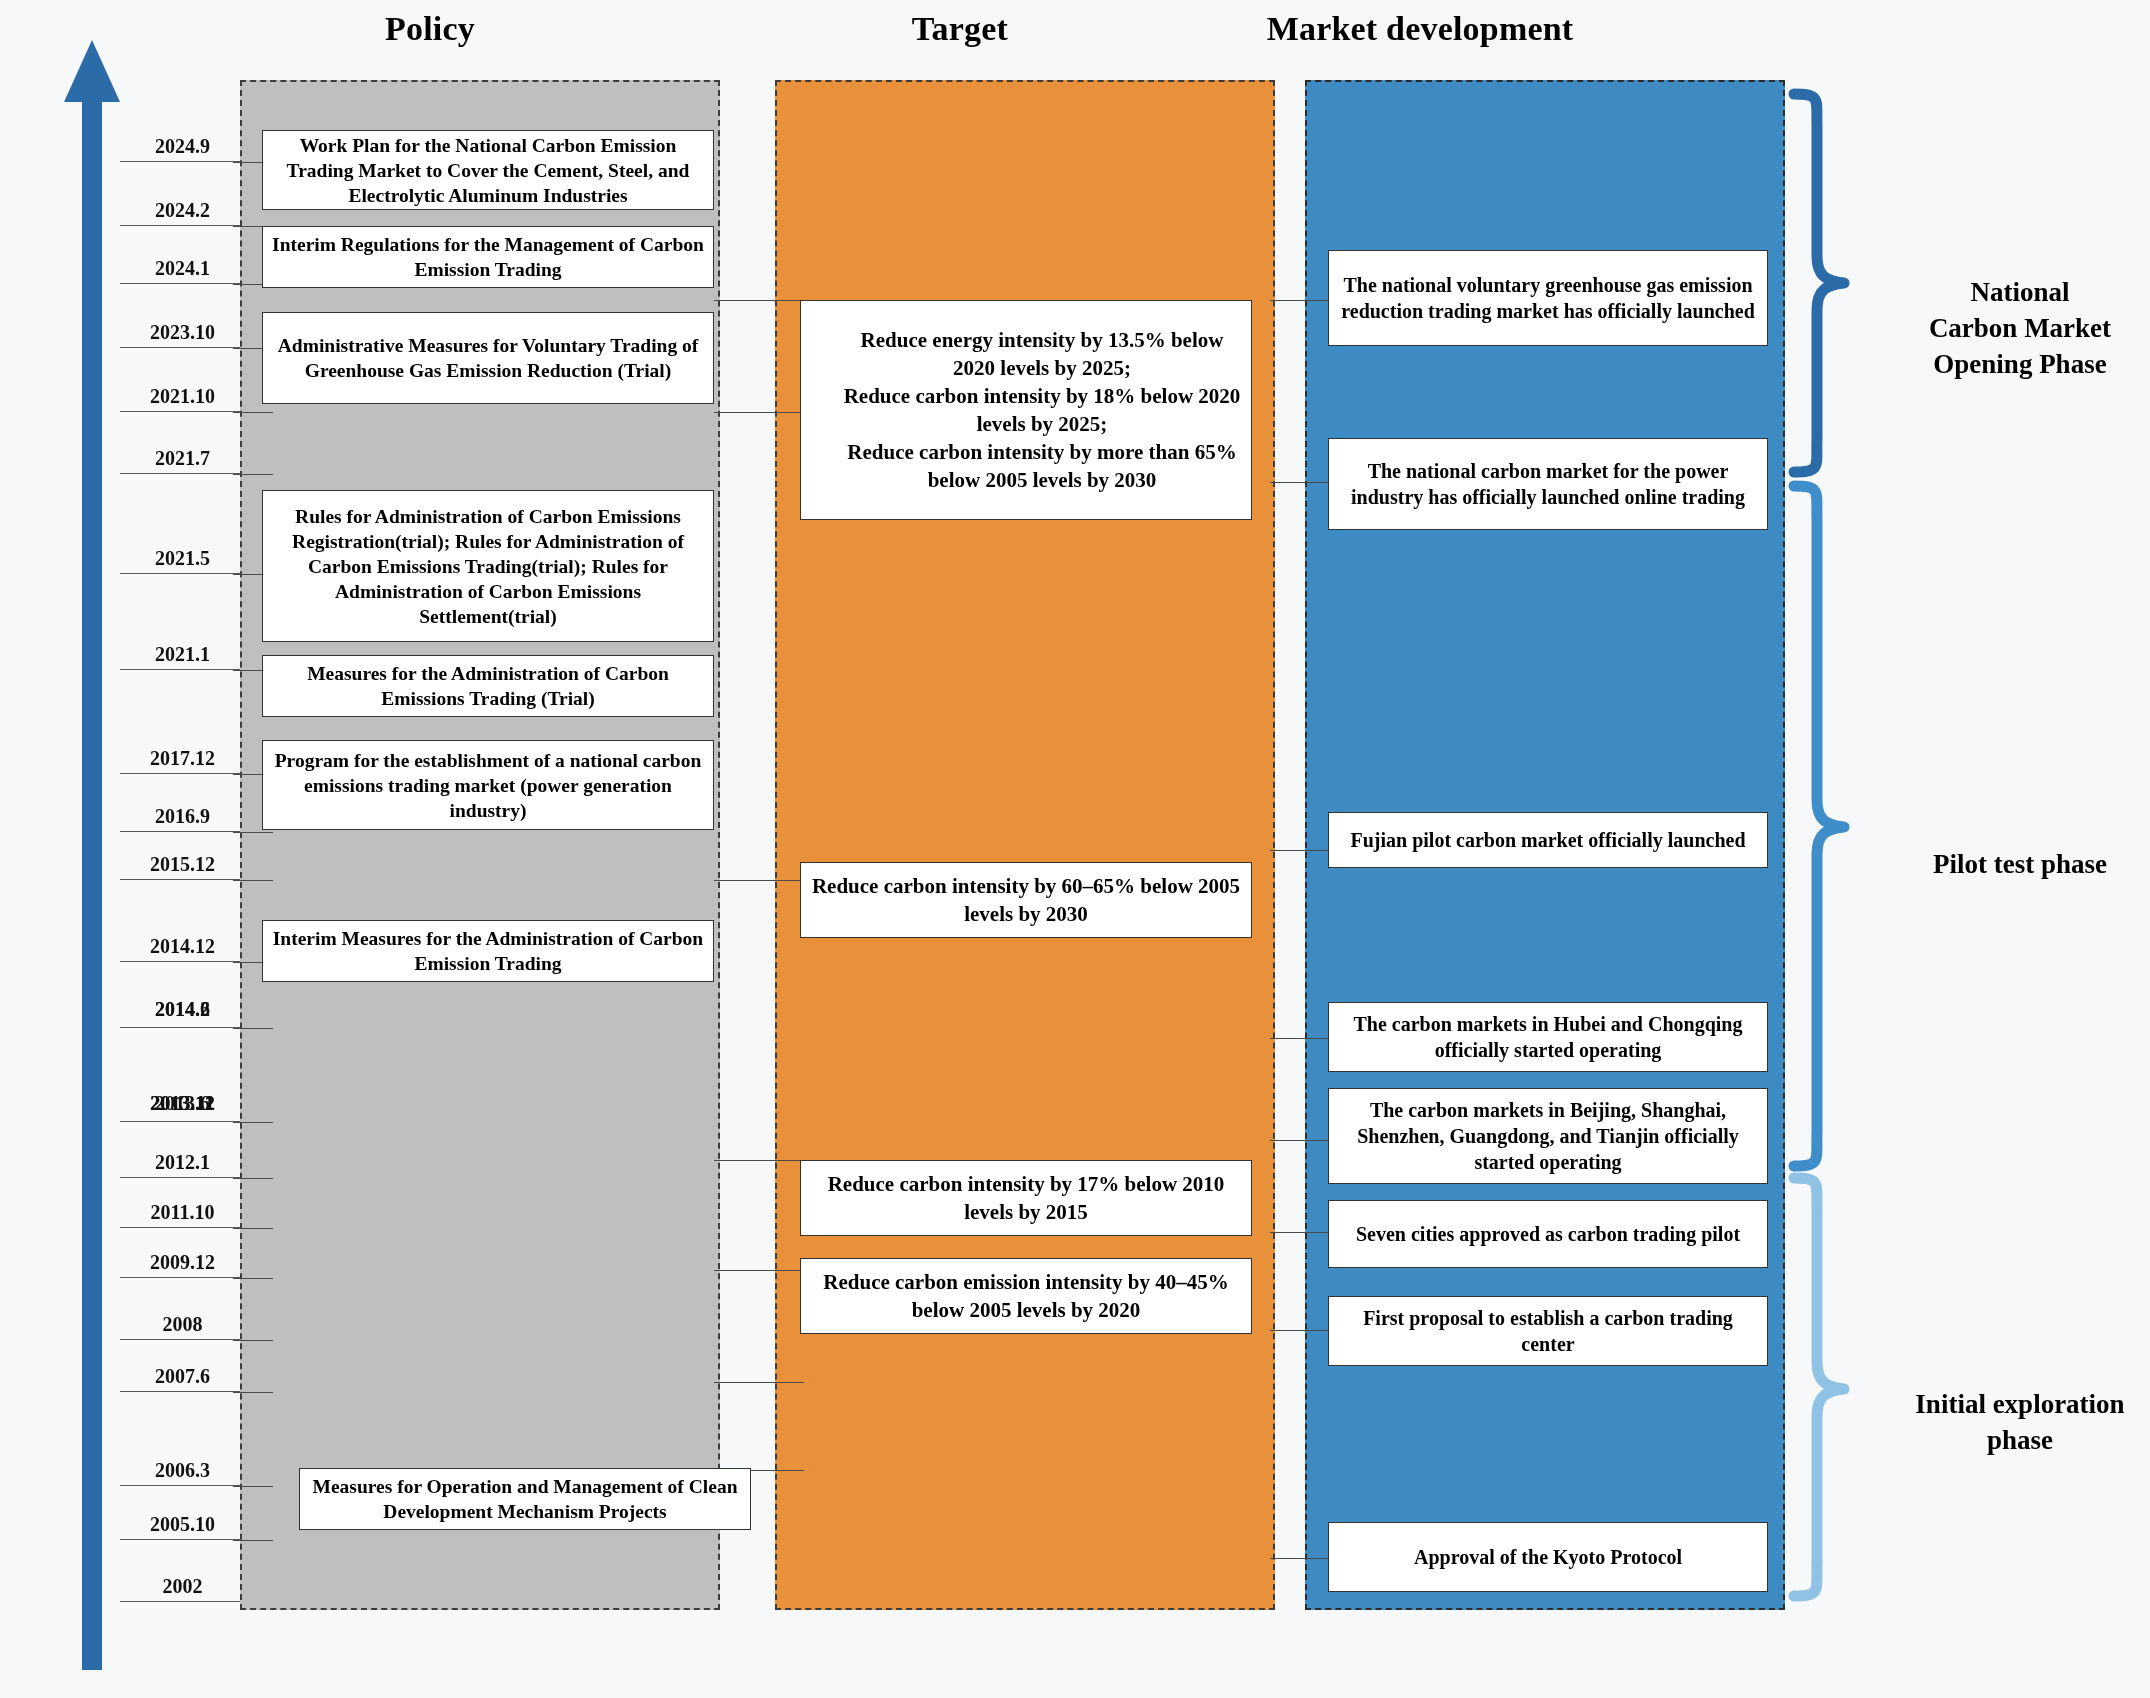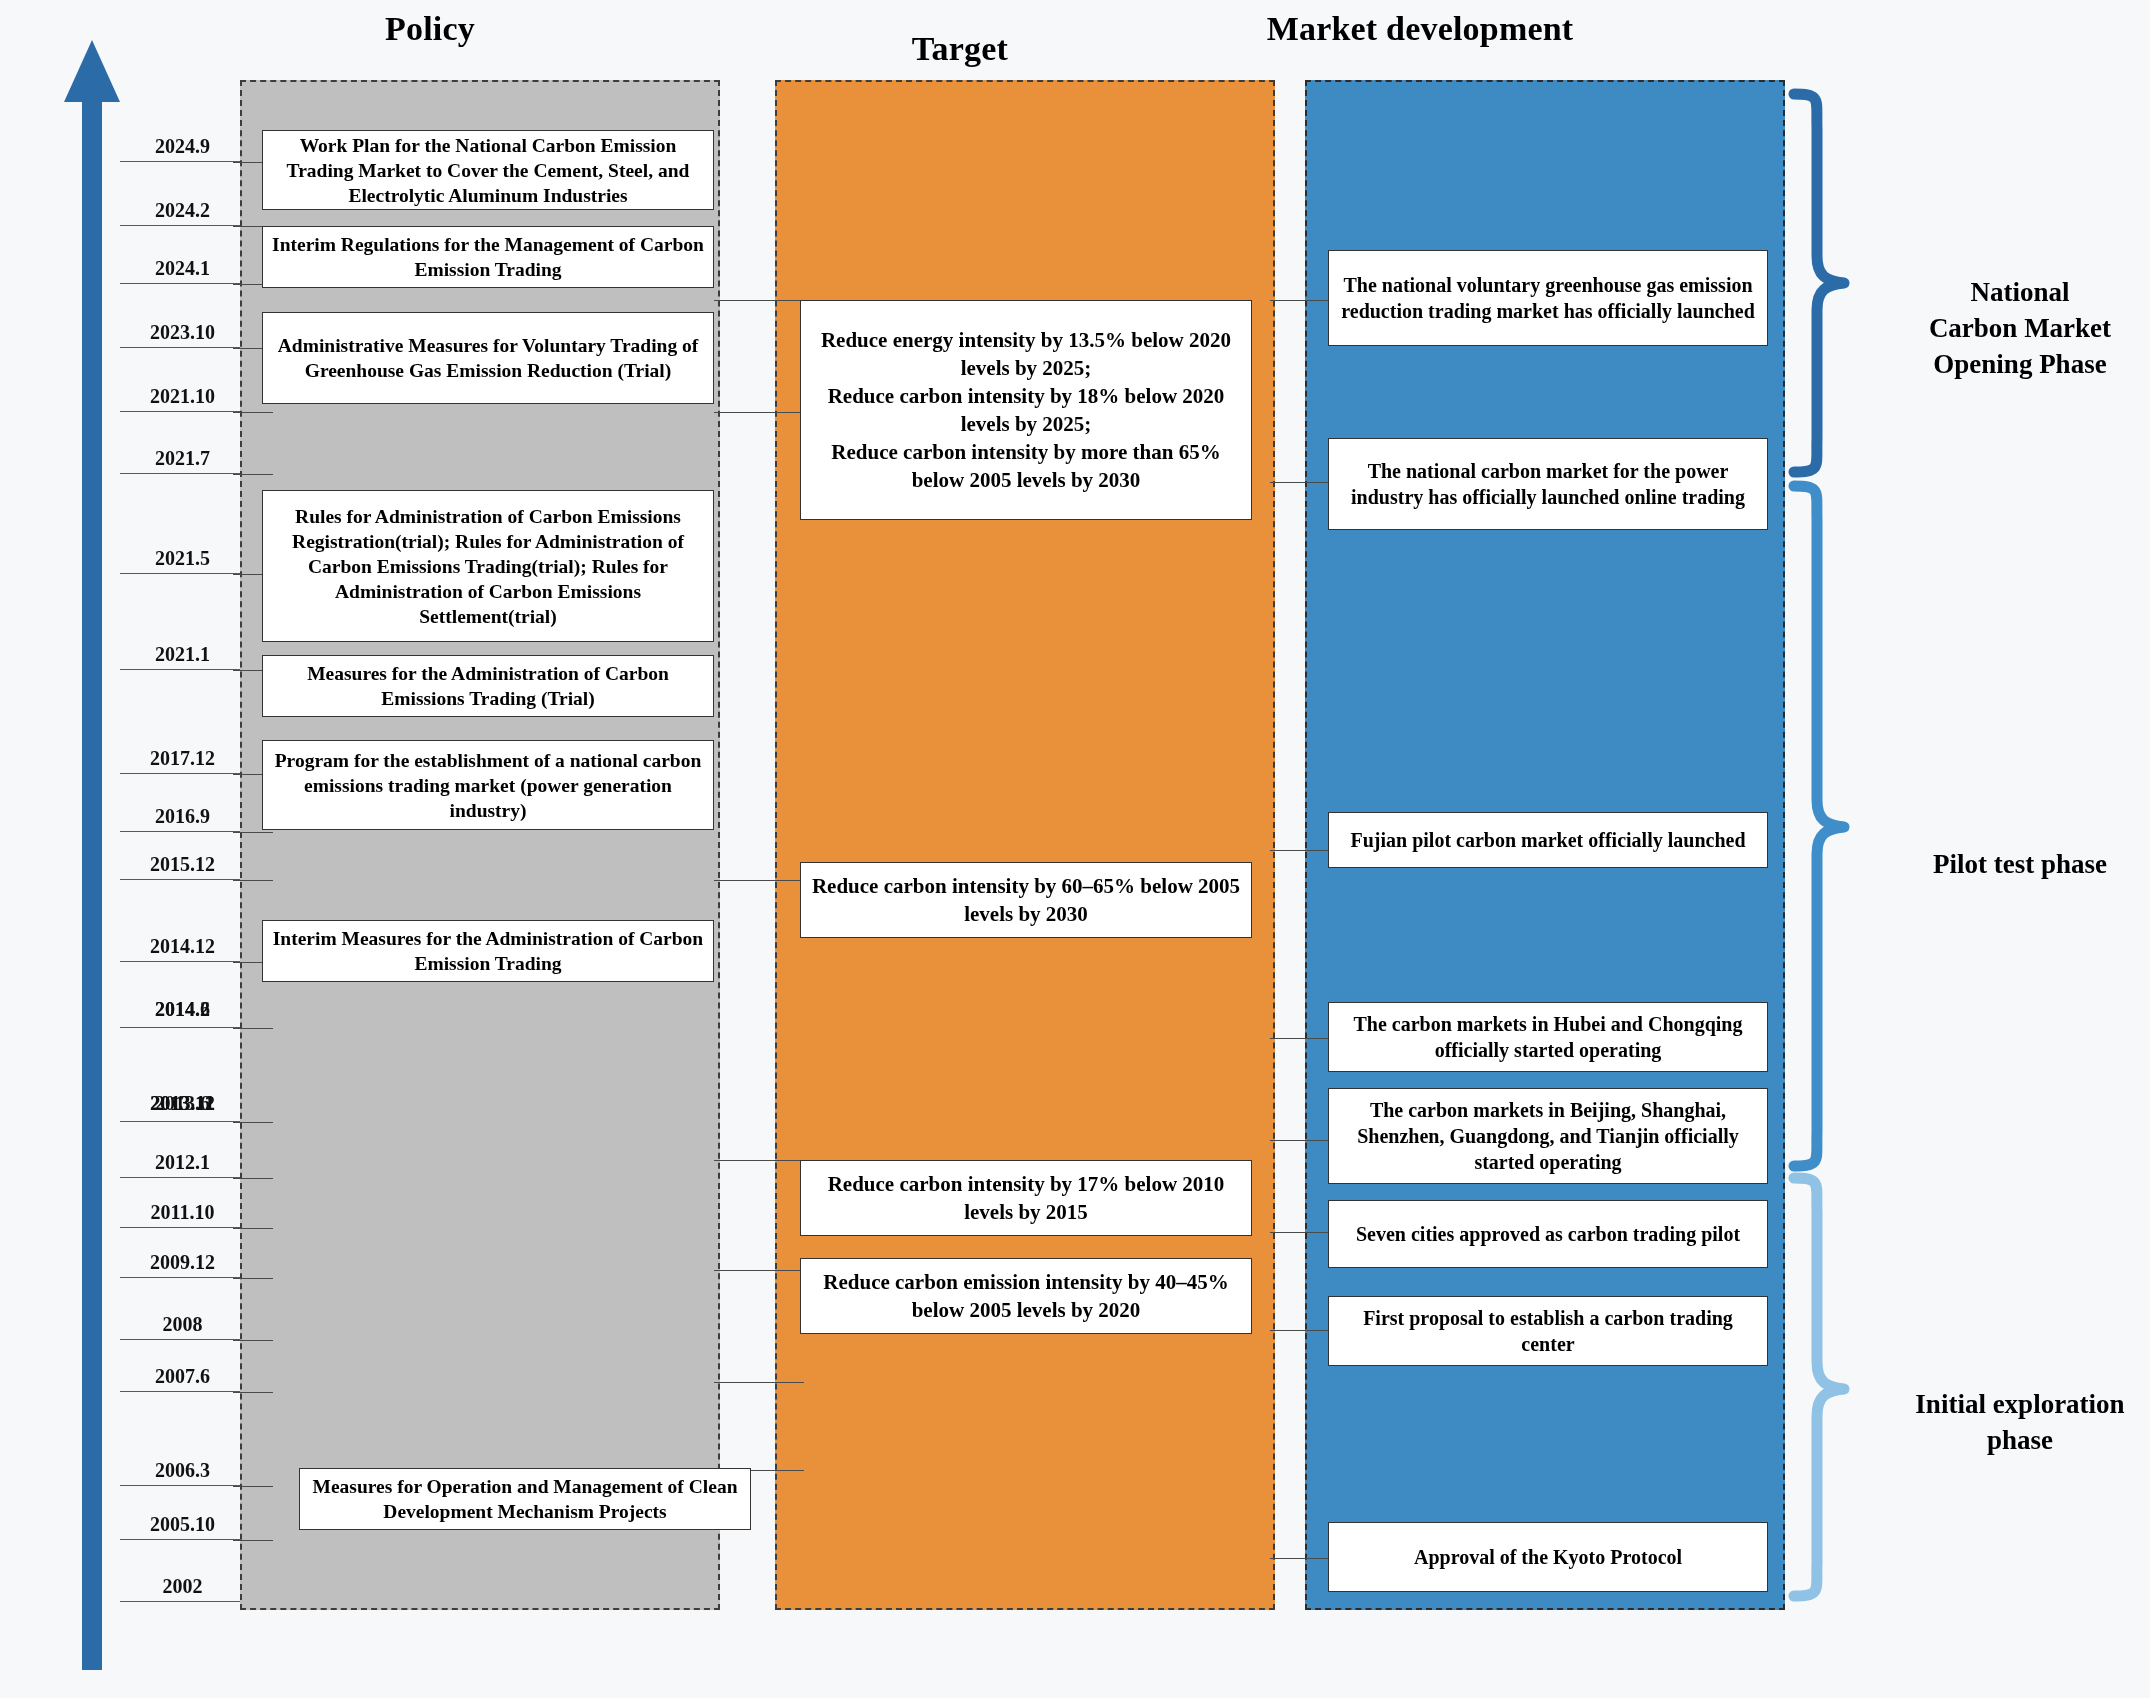--- a/index.html
+++ b/index.html
@@ -84,21 +84,21 @@
   .brace{position:absolute;}
 </style>
 </head>
 <body>
 
 <div class="stage">
 
   <div class="col-head" style="left:300px;top:10px;width:260px;">
     <span>Policy</span>
   </div>
-  <div class="col-head" style="left:830px;top:10px;width:260px;margin-top:20px;">
+  <div class="col-head" style="left:830px;top:10px;width:260px;">
     <span>Target</span>
   </div>
   <div class="col-head" style="left:1220px;top:10px;width:400px;">
     <span>Market development</span>
   </div>
 
   <div class="arrow-wrap">
     <svg width="60" height="1630" viewBox="0 0 60 1630" xmlns="http://www.w3.org/2000/svg">
       <polygon points="30,0 58,62 40,62 40,1630 20,1630 20,62 2,62" fill="#2a6ba8"></polygon>
       <rect x="20" y="55" width="20" height="1575" fill="#2a6ba8"></rect>
@@ -246,21 +246,21 @@
     </div>
 
   <div class="card p" style="left:262px;top:920px;width:452px;height:62px;">
     <span class="txt">Interim Measures for the Administration of Carbon Emission Trading</span>
     </div>
 
   <div class="card p" style="left:262px;top:1468px;width:452px;height:62px;margin-left:37px;">
     <span class="txt">Measures for Operation and Management of Clean Development Mechanism Projects</span>
     </div>
 
-  <div class="card t" style="left:800px;top:300px;width:452px;height:220px;">
+  <div class="card t" style="left:800px;top:300px;width:452px;height:220px;padding-left:40px;">
     <span class="txt" style="white-space:pre-line;">Reduce energy intensity by 13.5% below 2020 levels by 2025;
 Reduce carbon intensity by 18% below 2020 levels by 2025;
 Reduce carbon intensity by more than 65% below 2005 levels by 2030</span>
     </div>
 
   <div class="card t" style="left:800px;top:862px;width:452px;height:76px;">
     <span class="txt">Reduce carbon intensity by 60–65% below 2005 levels by 2030</span>
     </div>
 
   <div class="card t" style="left:800px;top:1160px;width:452px;height:76px;">

